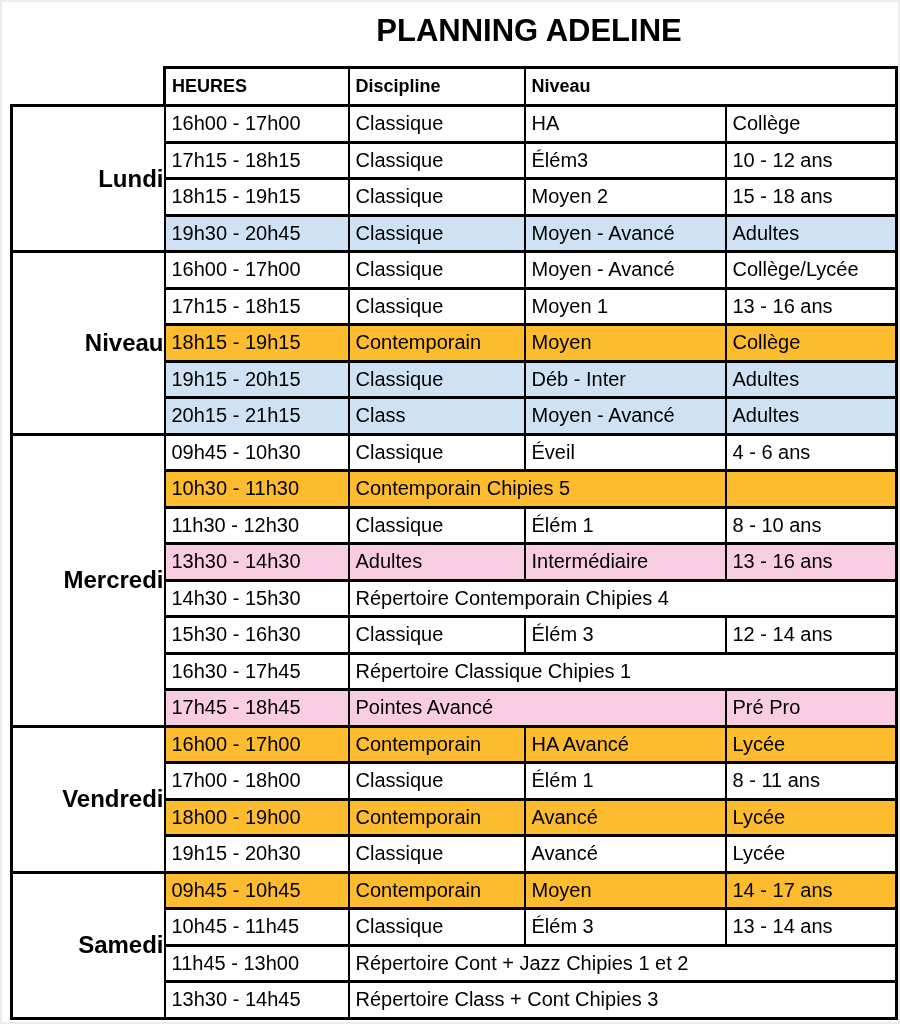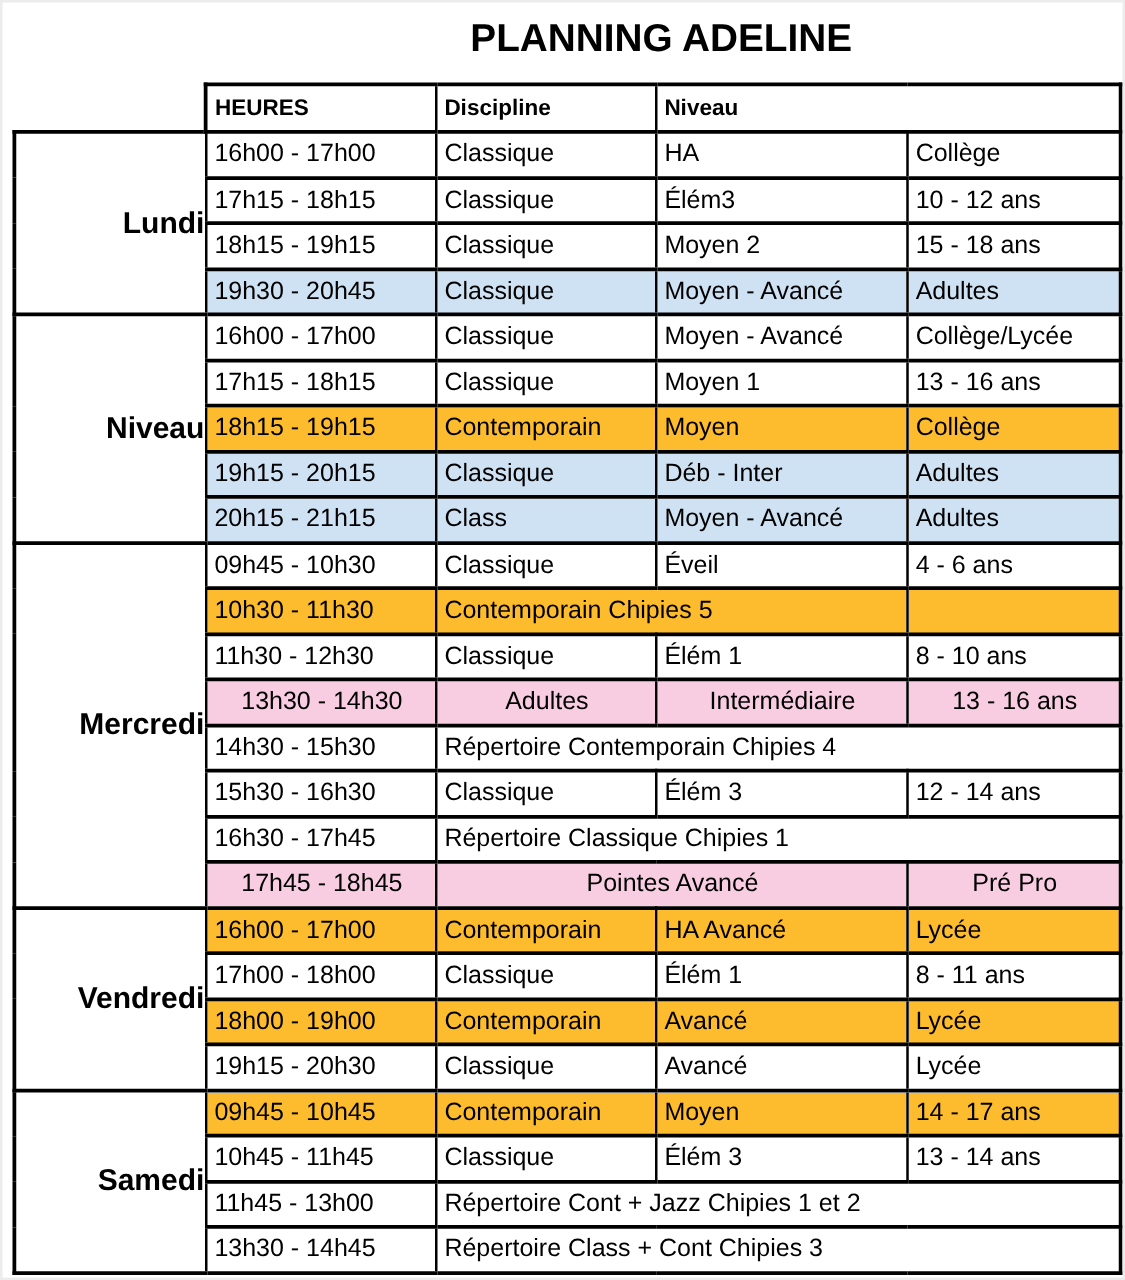--- a/index.html
+++ b/index.html
@@ -61,21 +61,21 @@
     border-left-width: 3px;
     font-weight: bold;
     font-size: 24px;
     text-align: right;
     padding: 0;
     background: #fff;
   }
   .bg-white  { background: #ffffff; }
   .bg-blue   { background: var(--c-blue); }
   .bg-orange { background: var(--c-orange); }
-  .bg-pink   { background: var(--c-pink); text-align: center; }
+  .bg-pink   { background: var(--c-pink); }
 </style>
 </head>
 <body>
 
 <div class="page">
   <div class="title">PLANNING ADELINE</div>
 
   <table class="planning">
     <colgroup>
       <col style="width:153px">

